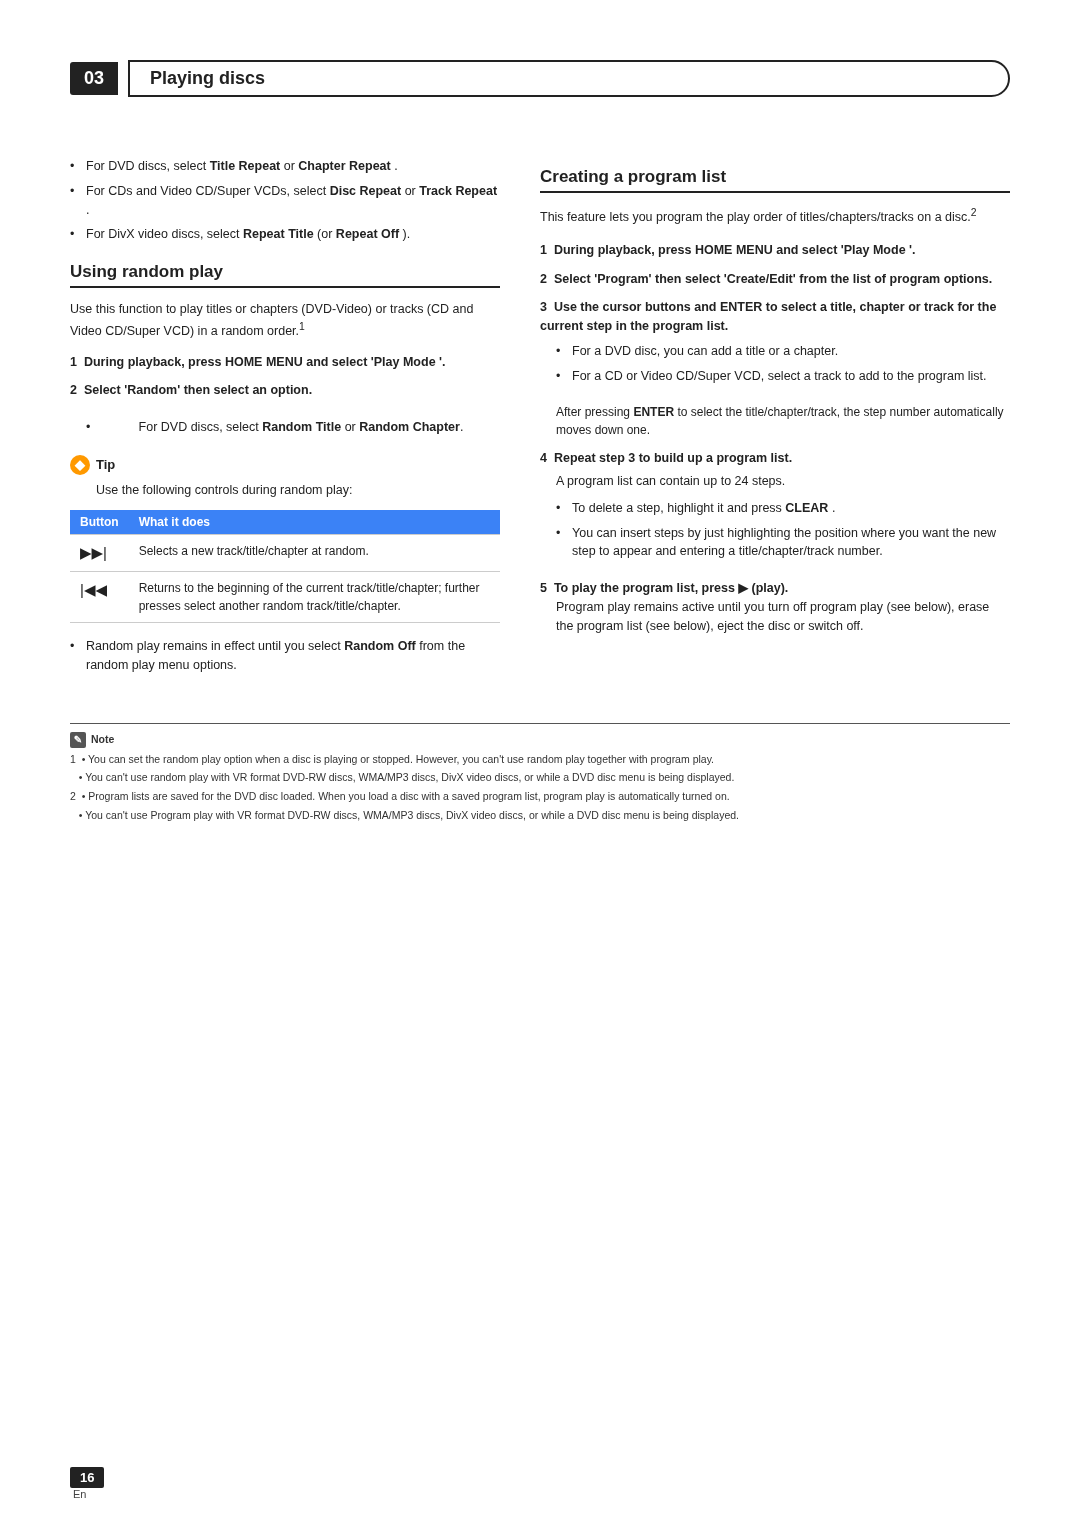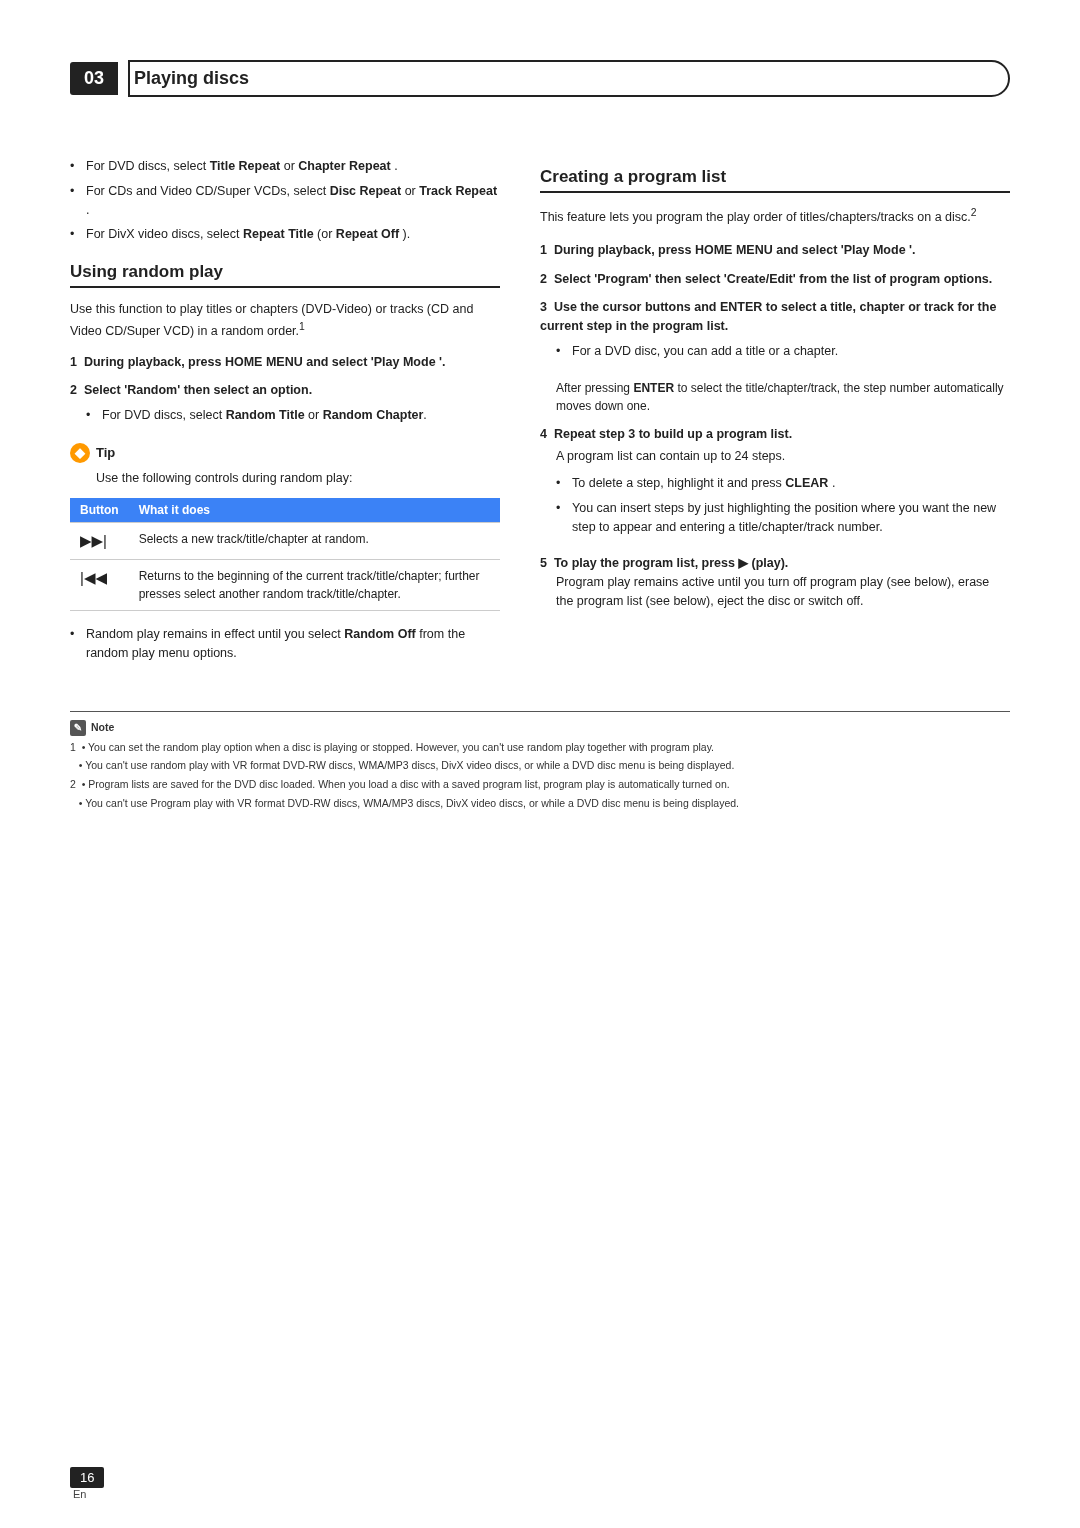--- a/index.html
+++ b/index.html
@@ -30,21 +30,21 @@
       color: #fff;
       font-weight: bold;
       font-size: 18px;
       padding: 6px 14px;
       margin-right: 10px;
       border-radius: 3px 0 0 3px;
     }
     .chapter-title-box {
       border: 2px solid #222;
       flex: 1;
-      padding: 6px 4px;
+      padding: 6px 20px;
       font-size: 18px;
       font-weight: bold;
       border-radius: 0 25px 25px 0;
     }
 
     
     .two-col {
       display: flex;
       gap: 40px;
       margin-top: 10px;
@@ -182,21 +182,21 @@
     }
 
     
     .page-number-box {
       position: absolute;
       bottom: 40px;
       left: 70px;
       background: #222;
       color: #fff;
       font-size: 13px;
-      font-weight: normal;
+      font-weight: bold;
       padding: 3px 10px;
       border-radius: 2px;
     }
     .page-lang {
       position: absolute;
       bottom: 28px;
       left: 73px;
       font-size: 11px;
       color: #444;
     }
@@ -228,21 +228,21 @@
       <div class="section-heading">Using random play</div>
 
       <p style="font-size:12.5px;line-height:1.5;margin-bottom:12px;">Use this function to play titles or chapters (DVD-Video) or tracks (CD and Video CD/Super VCD) in a random order.<sup>1</sup></p>
 
       <div class="step">
         <span class="step-num">1</span>&nbsp;&nbsp;<span class="step-text">During playback, press HOME MENU and select 'Play Mode '.</span>
       </div>
 
       <div class="step">
         <span class="step-num">2</span>&nbsp;&nbsp;<span class="step-text">Select 'Random' then select an option.</span>
-        <ul class="bullet-list" style="margin-top:6px;margin-left:16px;">
+        <ul class="bullet-list" style="margin-top:18px;margin-left:16px;text-align:center;">
           <li>For DVD discs, select <strong>Random Title</strong> or <strong>Random Chapter</strong>.</li>
         </ul>
       </div>
 
       <div class="tip-box">
         <div class="tip-header">
           <div class="tip-icon">◆</div>
           <span>Tip</span>
         </div>
         <p style="font-size:12.5px;margin-left:26px;margin-bottom:1px;line-height:1.5;">Use the following controls during random play:</p>
@@ -284,20 +284,21 @@
       </div>
 
       <div class="step">
         <span class="step-num">2</span>&nbsp;&nbsp;<span class="step-text">Select 'Program' then select 'Create/Edit' from the list of program options.</span>
       </div>
 
       <div class="step">
         <span class="step-num">3</span>&nbsp;&nbsp;<span class="step-text">Use the cursor buttons and ENTER to select a title, chapter or track for the current step in the program list.</span>
         <ul class="bullet-list" style="margin-top:6px;margin-left:16px;">
           <li>For a DVD disc, you can add a title or a chapter.</li>
+          <li>For a CD or Video CD/Super VCD, select a track to add to the program list.</li>
         </ul>
         <p style="font-size:12px;margin-top:8px;line-height:1.5;margin-left:16px;">After pressing <strong>ENTER</strong> to select the title/chapter/track, the step number automatically moves down one.</p>
       </div>
 
       <div class="step" style="margin-top:10px;">
         <span class="step-num">4</span>&nbsp;&nbsp;<span class="step-text">Repeat step 3 to build up a program list.</span>
         <p style="font-size:12.5px;margin-top:4px;margin-left:16px;line-height:1.5;">A program list can contain up to 24 steps.</p>
         <ul class="bullet-list" style="margin-top:8px;margin-left:16px;">
           <li>To delete a step, highlight it and press <strong>CLEAR</strong> .</li>
           <li>You can insert steps by just highlighting the position where you want the new step to appear and entering a title/chapter/track number.</li>

